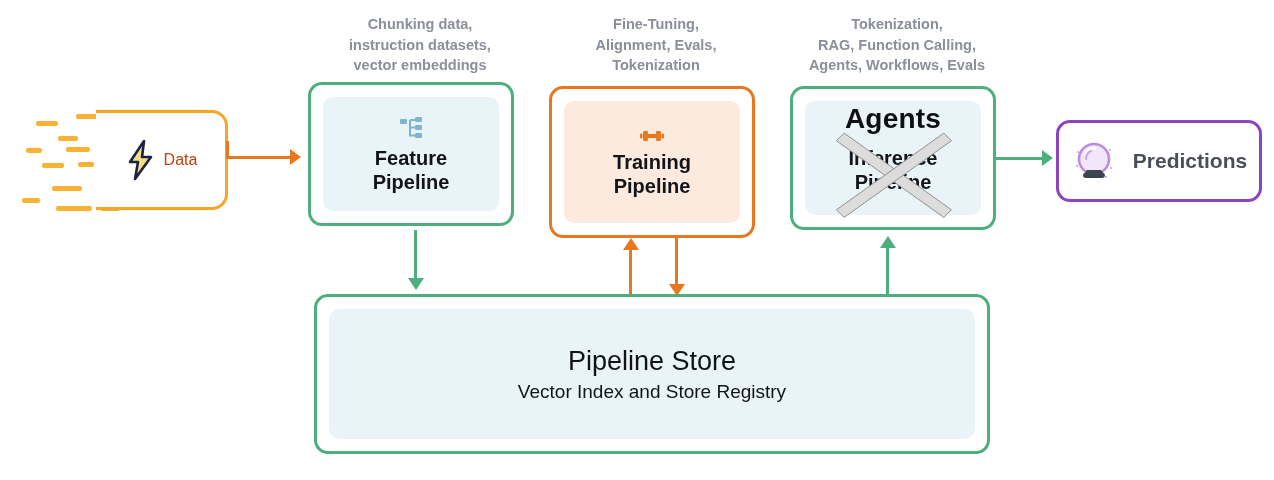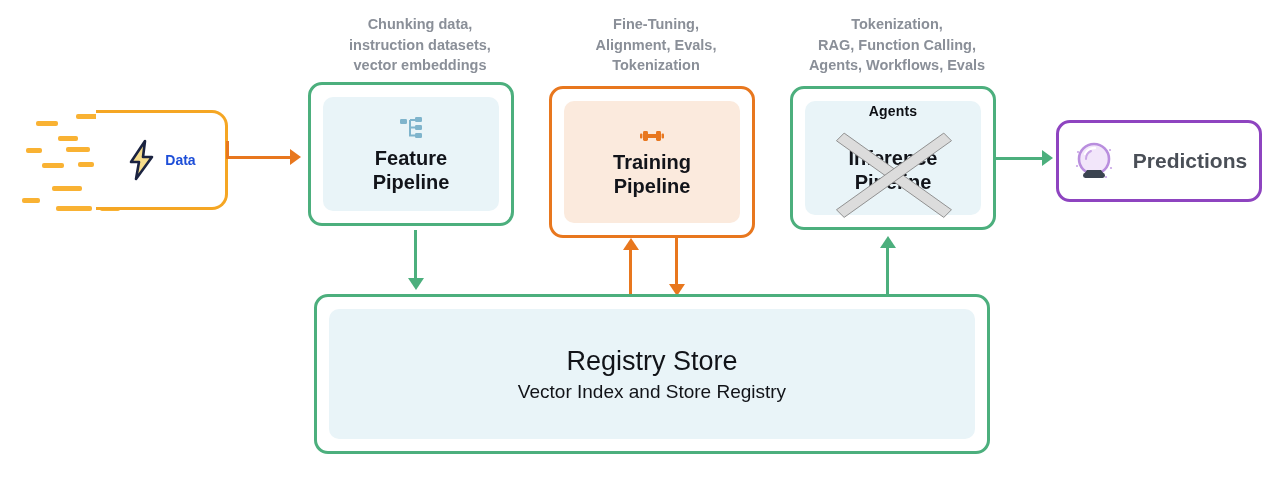--- a/index.html
+++ b/index.html
@@ -64,21 +64,21 @@
     left:96px;top:110px;width:132px;height:100px;
     box-sizing:border-box;
     border:3px solid #f5a623;
     border-left:none;
     border-radius:0 16px 16px 0;
     background:#fff;
     display:flex;align-items:center;justify-content:center;
     gap:6px;
   }
   #data-label{
-    font-size:14px;font-weight:bold;color:#1d4ed8;
+    font-size:16px;font-weight:normal;color:#c2410c;
   }
   .dash{position:absolute;background:#f9b233;border-radius:2px;height:5px;}
 
   
   #pred-box{
     left:1056px;top:120px;width:206px;height:82px;
     display:flex;align-items:center;justify-content:center;gap:16px;
   }
   #pred-label{font-size:21px;font-weight:bold;color:#4a4f57;}
 
@@ -104,21 +104,21 @@
   .ar-down{border-top:12px solid #4caf7d;border-left:8px solid transparent;border-right:8px solid transparent;}
   .ar-down.o{border-top-color:#e8771e;}
   .ar-up{border-bottom:12px solid #4caf7d;border-left:8px solid transparent;border-right:8px solid transparent;}
   .ar-up.o{border-bottom-color:#e8771e;}
 
   
   #agents-word{
     position:absolute;
     left:0;right:0;top:14px;
     text-align:center;
-    font-size:14px;font-weight:bold;color:#0d0f14;
+    font-size:28px;font-weight:bold;color:#0d0f14;
     letter-spacing:.2px;
   }
   #strike-x{position:absolute;left:0;top:0;width:100%;height:100%;pointer-events:none;}
 </style>
 </head>
 <body>
 
 <div id="stage">
 
   <div class="toplabel" style="left:312px;top:14px;width:216px;">Chunking data,
@@ -237,18 +237,18 @@
         <circle cx="40" cy="30" r="1.1" fill="#c9a6e6"></circle>
         <circle cx="6" cy="28" r="1.1" fill="#c9a6e6"></circle>
         <circle cx="35" cy="39" r="1.1" fill="#c9a6e6"></circle>
       </svg>
     </span>
     <span id="pred-label">Predictions</span>
   </div>
 
   <div class="obox green" id="store-box">
     <div class="inner" id="store-inner">
-      <div id="store-title">Registry Store</div>
+      <div id="store-title">Pipeline Store</div>
       <div id="store-sub">Vector Index and Store Registry</div>
     </div>
   </div>
 
 </div>
 
 </body></html>

